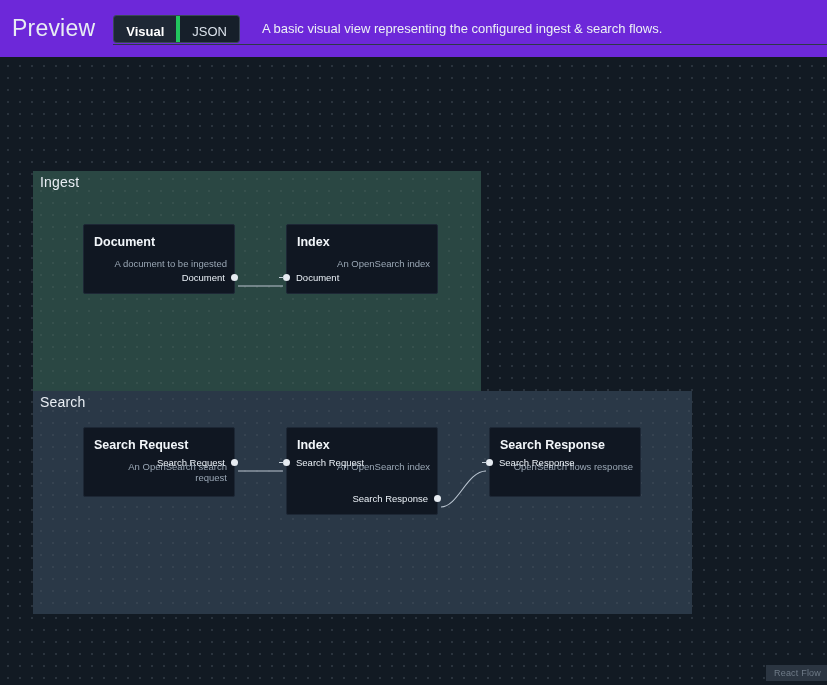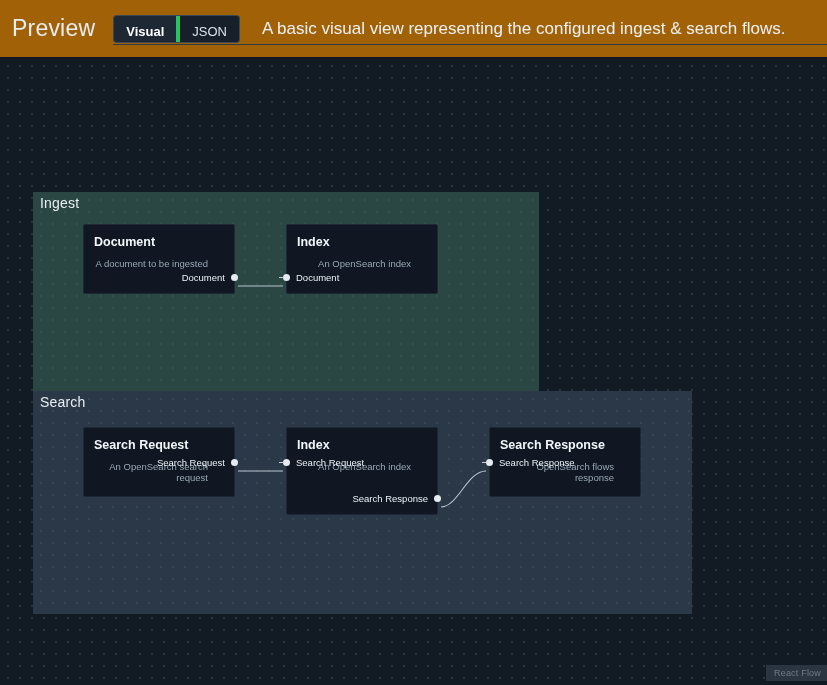--- a/index.html
+++ b/index.html
@@ -18,21 +18,21 @@
     height: 685px;
     background: #121a23;
     overflow: hidden;
   }
 
   
   #header {
     position: absolute;
     left: 0; top: 0;
     width: 827px; height: 57px;
-    background: #a16207;
+    background: #6d28d9;
     display: flex;
     align-items: center;
     padding-left: 12px;
     z-index: 20;
   }
   #header-rule {
     position: absolute;
     left: 113px; top: 44px;
     width: 714px; height: 1px;
     background: #2d3a47;
@@ -70,21 +70,21 @@
     user-select: none;
   }
   .tab + .tab { border-left: 4px solid #22c55e; }
   .tab.selected {
     background: #1e2835;
     color: #ffffff;
     font-weight: 700;
   }
 
   .header-desc {
-    font-size: 17px;
+    font-size: 13px;
     color: #ecf1f6;
     white-space: nowrap;
   }
 
   
   #canvas {
     position: absolute;
     left: 0; top: 57px;
     width: 827px;
     height: 628px;
@@ -104,37 +104,37 @@
   }
   .group-label {
     position: absolute;
     left: 7px; top: 3px;
     font-size: 14px;
     color: #e9eef4;
     font-weight: 400;
     letter-spacing: 0.2px;
   }
   #group-ingest {
-    left: 33px; top: 135px;
-    width: 506px; height: 222px;
+    left: 33px; top: 114px;
+    width: 448px; height: 222px;
     background-color: #2a4743;
   }
   #group-search {
     left: 33px; top: 334px;
     width: 659px; height: 223px;
     background-color: #2a3847;
   }
 
   
   .node {
     position: absolute;
     background: #101722;
     border: 1px solid #1d2735;
     border-radius: 2px;
-    padding: 11px 26px 0 10px;
+    padding: 11px 7px 0 10px;
     z-index: 5;
   }
   .node-title {
     font-size: 12.5px;
     font-weight: 700;
     color: #f2f6fa;
     margin: 0 0 8px 0;
     line-height: 1.1;
   }
   .node-desc {

